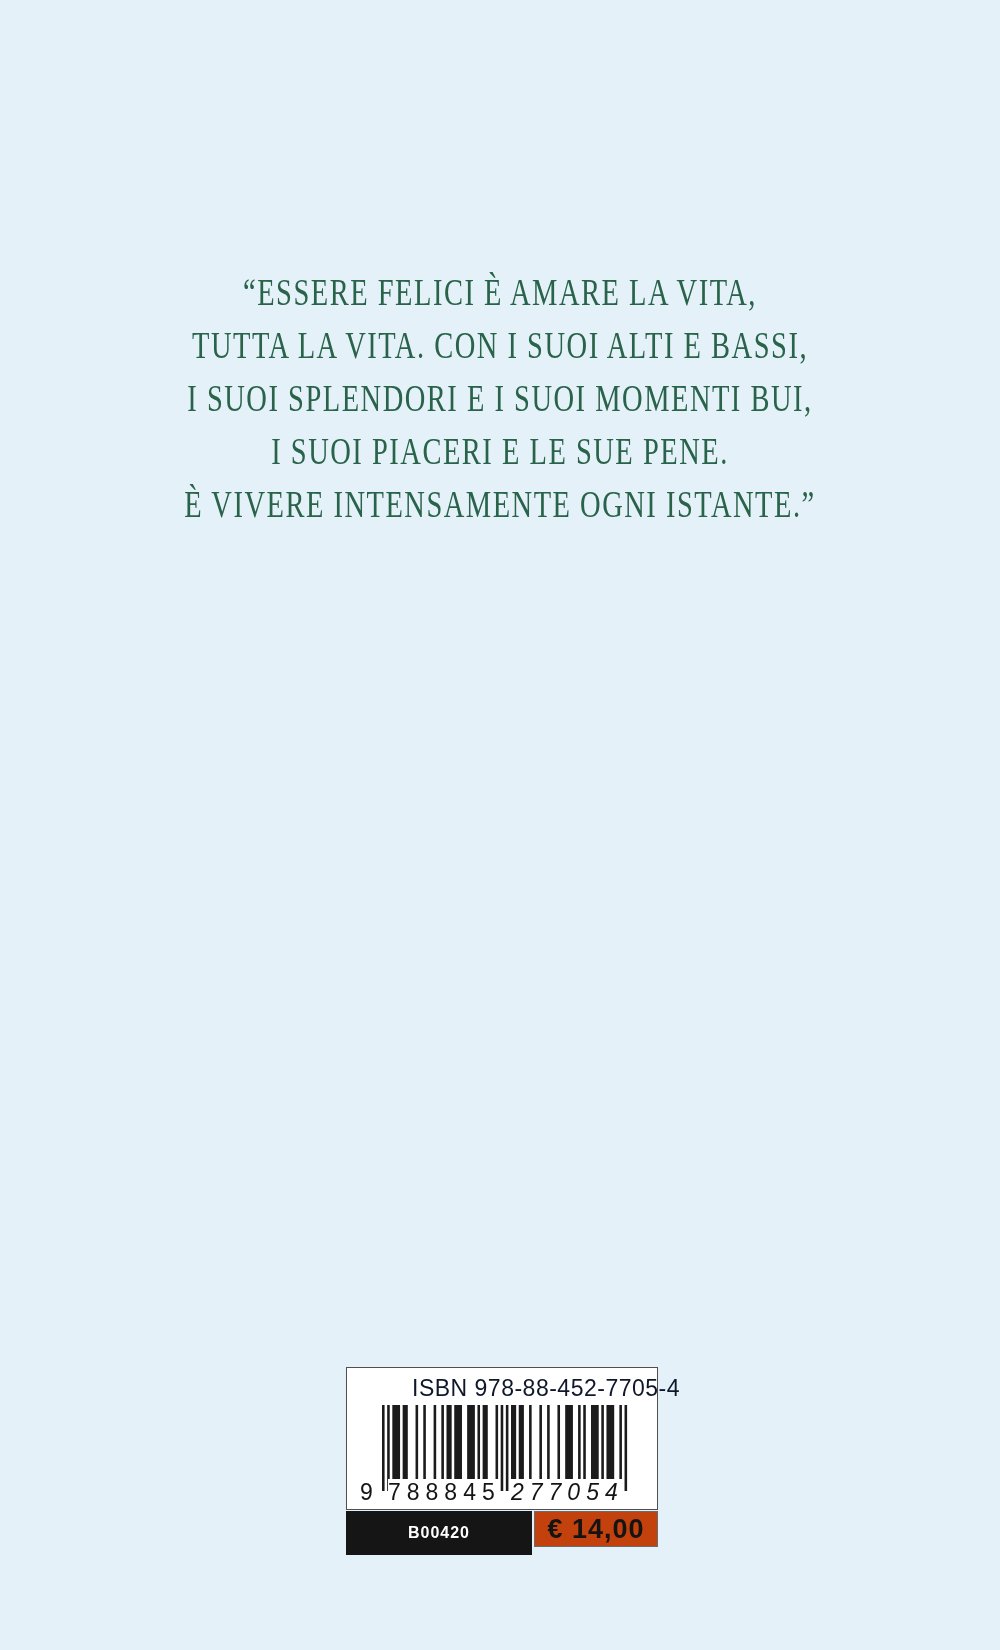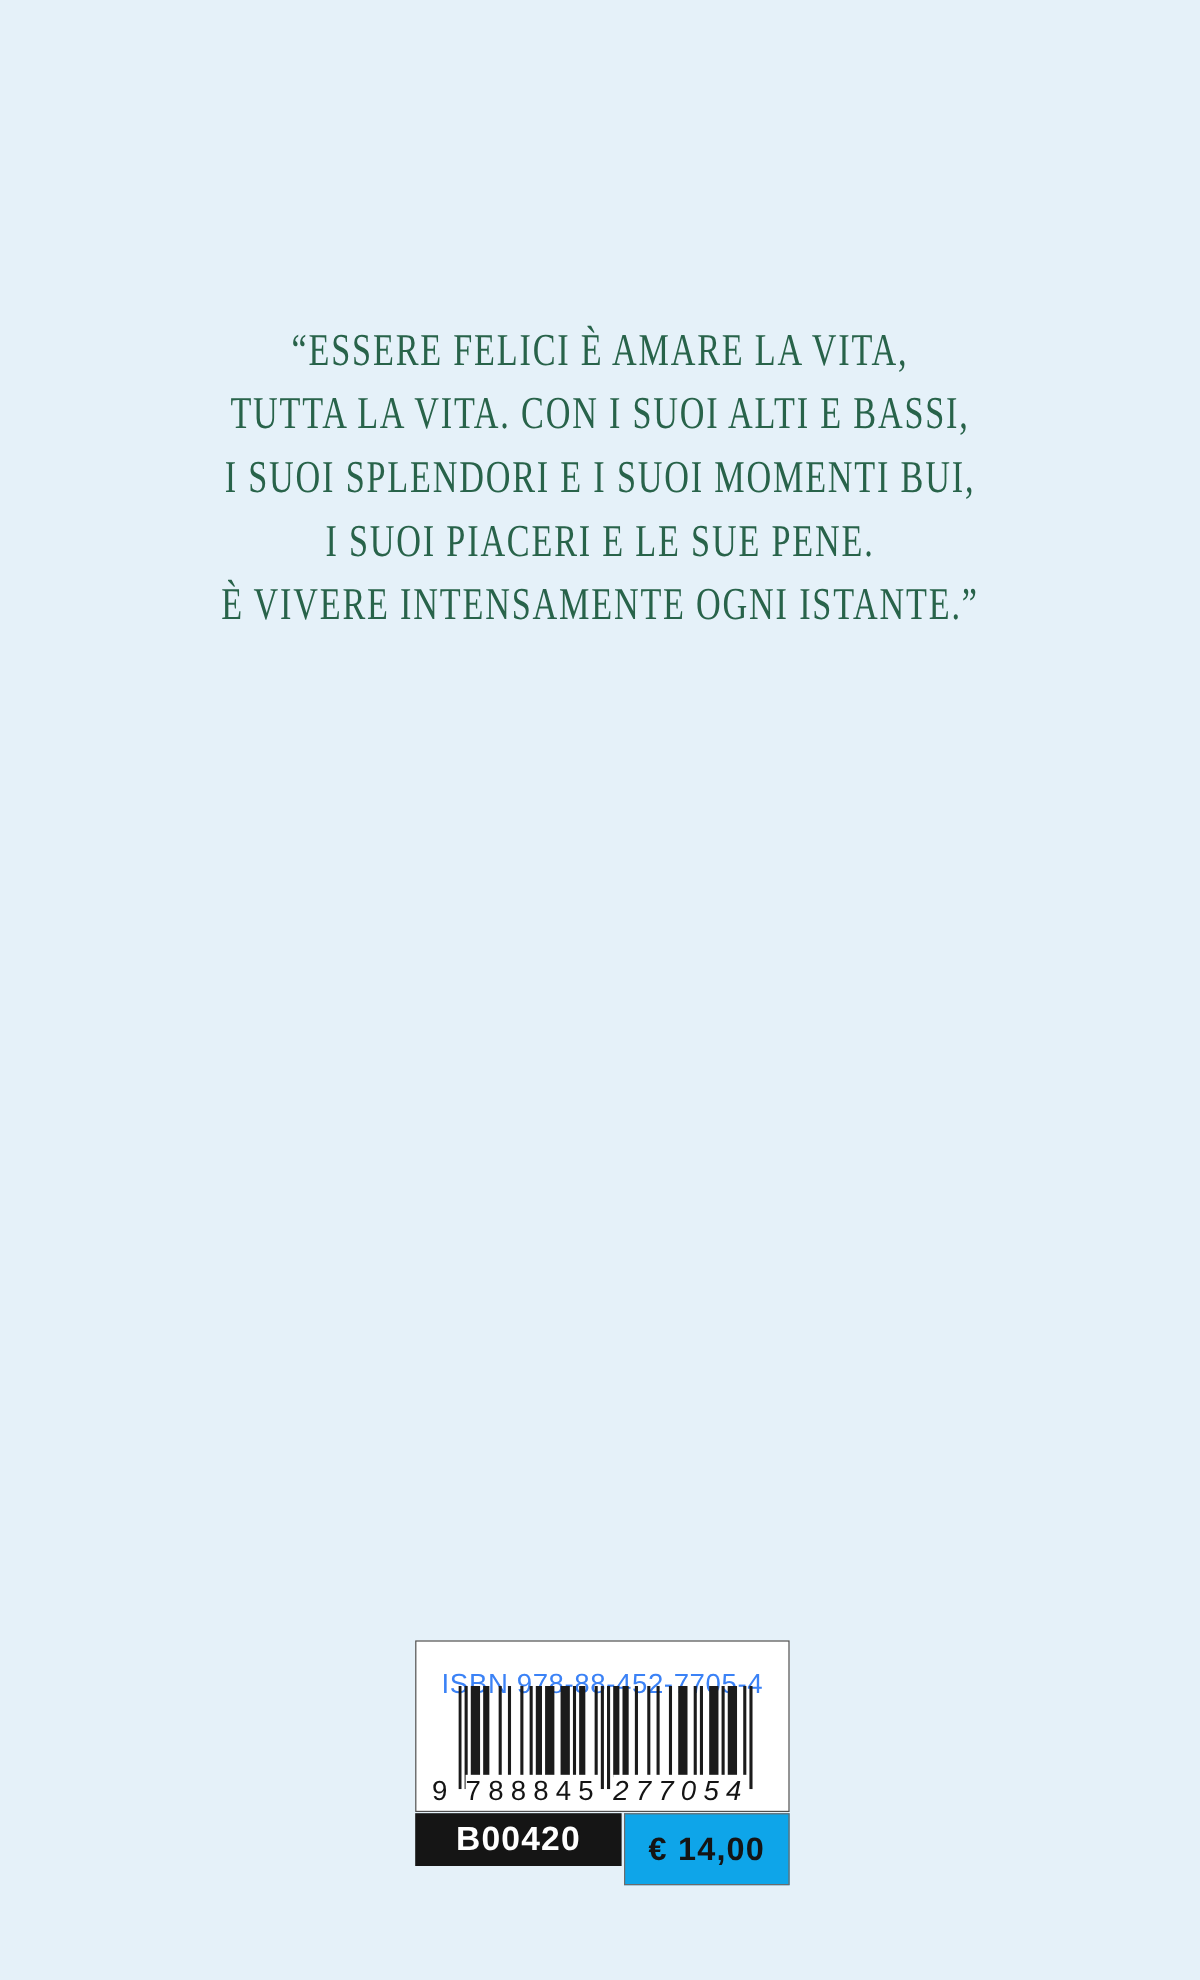--- a/index.html
+++ b/index.html
@@ -35,26 +35,27 @@
   }
   .isbn-box{
     box-sizing:border-box;
     width:312px;height:143px;
     background:#ffffff;
     border:1px solid #4f4f4f;
     position:relative;
   }
   .isbn-label{
     position:absolute;
-    top:22px;left:0;width:100%;
+    top:7px;left:0;width:100%;
     text-align:center;
     font-size:23px;
     letter-spacing:0.5px;
-    color:#3b82f6;
+    color:#0f172a;
     white-space:nowrap;
+    padding-left:44px;
   }
   .bars{
     position:absolute;
     left:35px;top:37px;
     width:246px;height:86px;
     line-height:0;
   }
   .barcode-digits{
     position:absolute;
     top:111px;left:0;width:100%;
@@ -68,34 +69,34 @@
 
   
   .strip{
     margin-top:1px;
     display:flex;
     height:44px;
     width:312px;
   }
   .code-badge{
     box-sizing:border-box;
-    width:172px;height:44px;
+    width:186px;height:44px;
     background:#151515;
     color:#ffffff;
     font-weight:bold;
-    font-size:28px;
+    font-size:16px;
     letter-spacing:1px;
     display:flex;align-items:center;justify-content:center;
     white-space:nowrap;
   }
   .price-box{
     box-sizing:border-box;
     margin-left:2px;
-    flex:1;height:60px;
-    background:#0ea5e9;
+    flex:1;height:36px;
+    background:#c2410c;
     border:1px solid #6b6b6b;
     color:#141414;
     font-weight:bold;
     font-size:27px;
     letter-spacing:1px;
     display:flex;align-items:center;justify-content:center;
     white-space:nowrap;
   }
 </style>
 </head>

